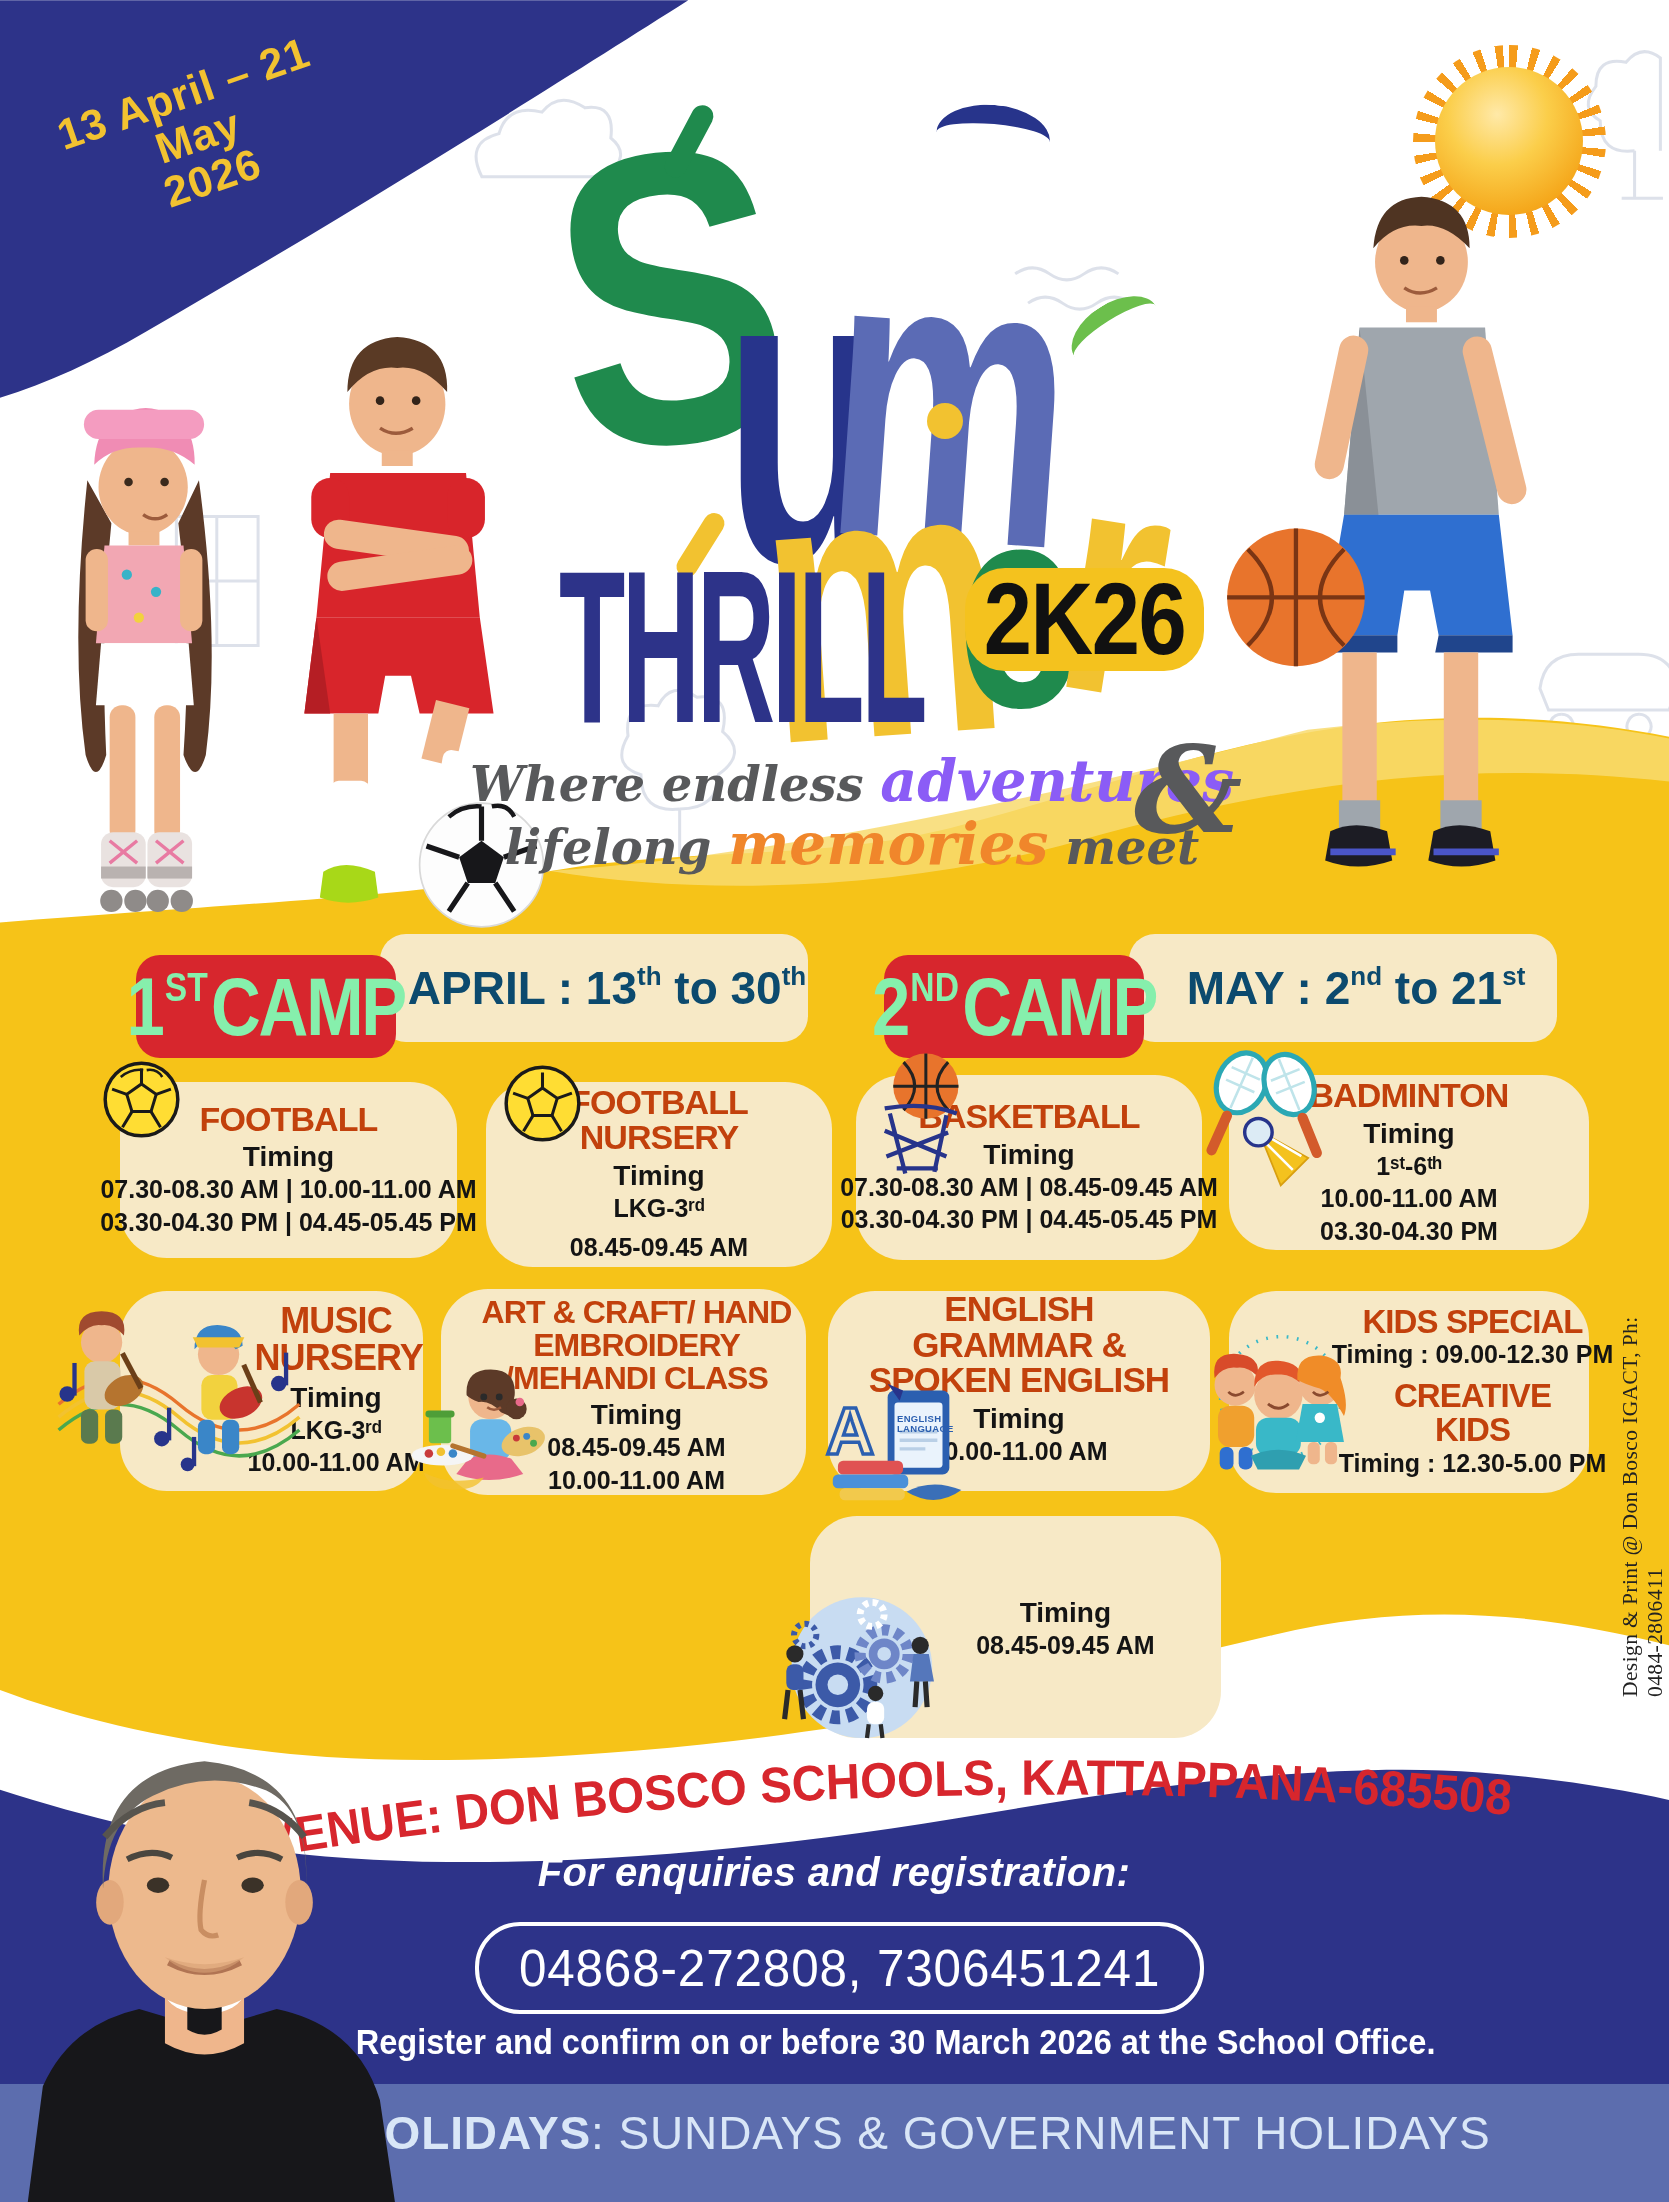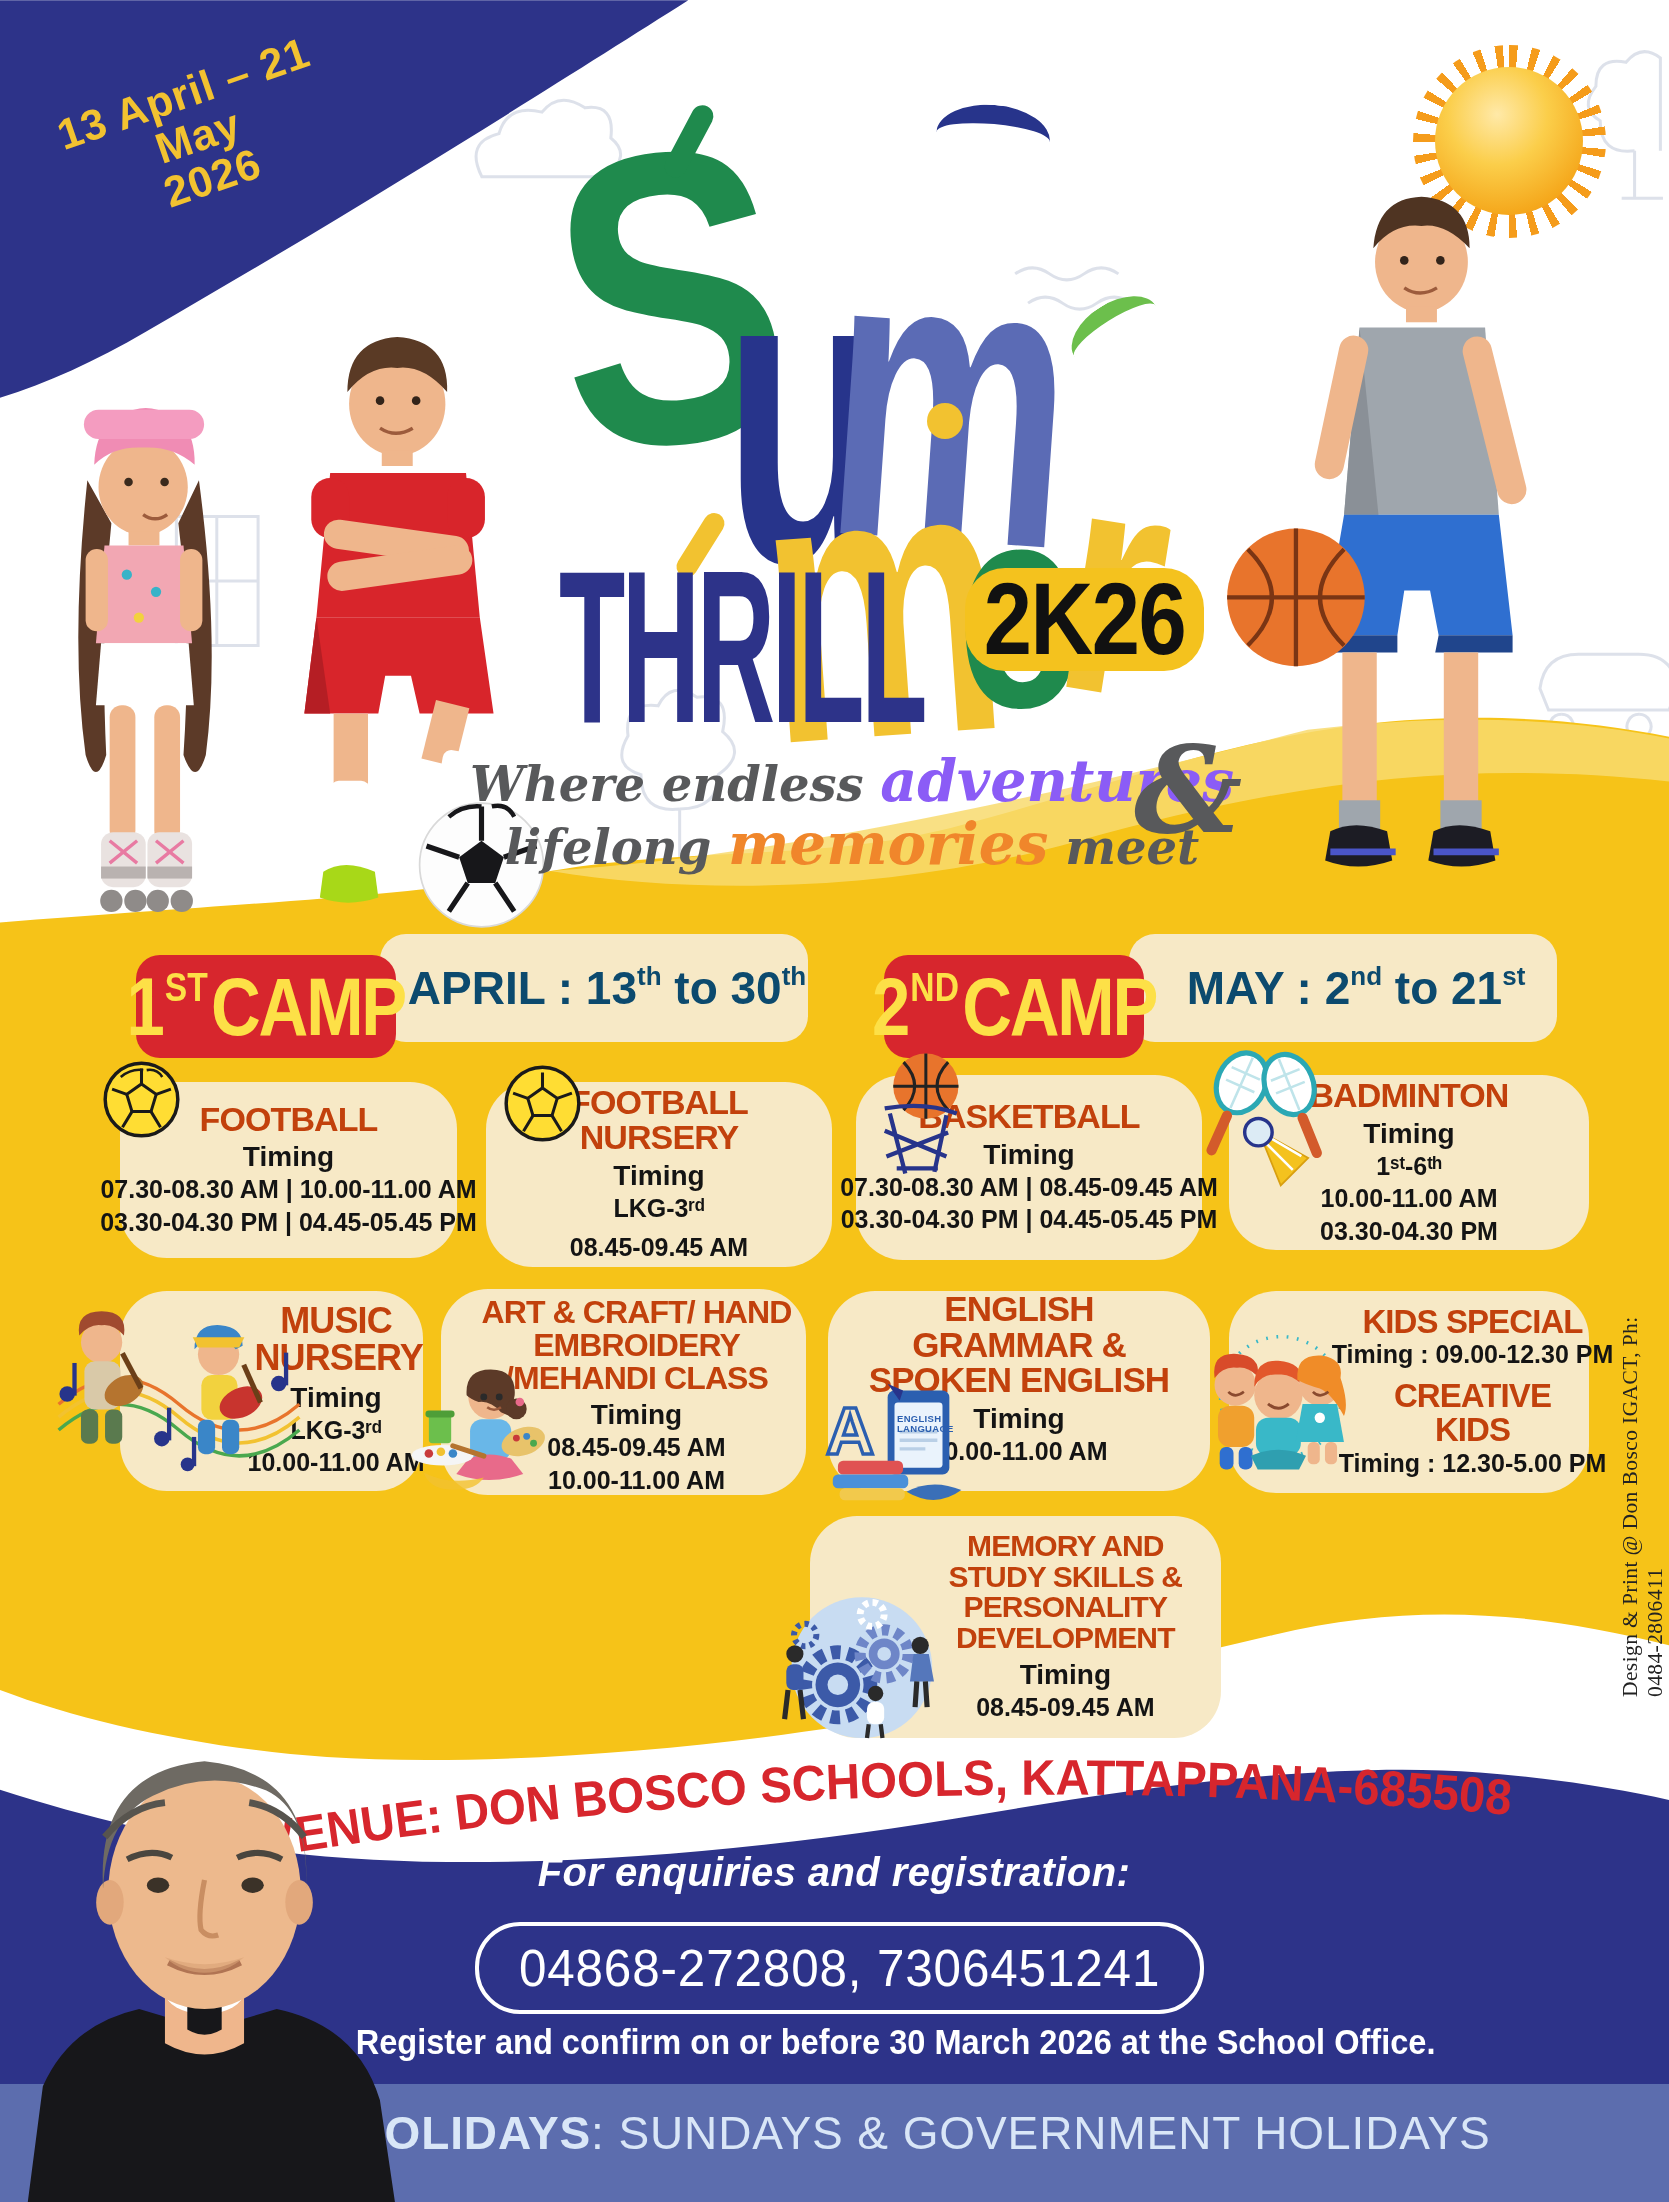--- a/index.html
+++ b/index.html
@@ -52,21 +52,21 @@
   .tag2 .hl{color:#F0862B; font-size:58px;}
   .amp{left:1134px; top:730px; font-family:"DejaVu Serif",serif; font-style:italic; font-weight:bold;
     color:#58595B; font-size:120px; line-height:1;}
 
   
   .cream-pill{background:#F7E9C6; border-radius:26px; display:flex; align-items:center; justify-content:center;}
   .cp1{left:380px; top:934px; width:428px; height:108px;}
   .cp2{left:1129px; top:934px; width:428px; height:108px;}
   .cream-pill .d{font-size:46px; font-weight:bold; color:#0c4a6e; white-space:nowrap; padding-left:26px;}
   .cream-pill .sup{font-size:26px; vertical-align:19px; font-weight:bold;}
-  .red-pill{background:#D7262D; border-radius:24px; display:flex; align-items:center; justify-content:center; color:#fde047;}
+  .red-pill{background:#D7262D; border-radius:24px; display:flex; align-items:center; justify-content:center; color:#86efac;}
   .rp1{left:136px; top:955px; width:260px; height:103px;}
   .rp2{left:884px; top:955px; width:260px; height:103px;}
   .red-pill .inner{transform:scaleX(.84); white-space:nowrap; font-weight:bold;}
   .red-pill .num{font-size:82px;}
   .red-pill .sup{font-size:40px; vertical-align:34px;}
   .red-pill .word{font-size:82px; letter-spacing:-2.6px;}
 
   
   .card{position:absolute; background:#F7E9C6; border-radius:47px; color:#141414;
     display:flex; flex-direction:column; align-items:center; justify-content:center; text-align:center;}
@@ -360,21 +360,20 @@
     <div style="height:48px;"></div>
   </div>
   <div class="card c-r2c4">
     <div class="ctitle">KIDS SPECIAL</div>
     <div class="cline">Timing : 09.00-12.30 PM</div>
     <div class="ctitle" style="margin-top:8.6px;">CREATIVE KIDS</div>
     <div class="cline">Timing : 12.30-5.00 PM</div>
   </div>
 
   <div class="card c-r3">
-    <div class="ctitle">MEMORY AND STUDY SKILLS &amp; PERSONALITY DEVELOPMENT</div>
     <div class="ctiming">Timing</div>
     <div class="cline">08.45-09.45 AM</div>
   </div>
 
   <svg class="icon" style="left:100px;top:1058px;" width="83" height="83" viewBox="0 0 96 96">
     <circle cx="48" cy="48" r="42" fill="#FFDD33" stroke="#1a1a1a" stroke-width="4"></circle>
     <path d="M48,30 l17,12 -6,20 -22,0 -6,-20 Z" fill="#FFDD33" stroke="#1a1a1a" stroke-width="3.5"></path>
     <path d="M48,30 V12 M65,42 L82,36 M59,62 L70,80 M37,62 L26,80 M31,42 L14,36" stroke="#1a1a1a" stroke-width="3.5"></path>
     <path d="M24,22 q12,-10 26,-8 M72,22 q-6,-10 -18,-8" stroke="#1a1a1a" stroke-width="3" fill="none"></path>
   </svg>

